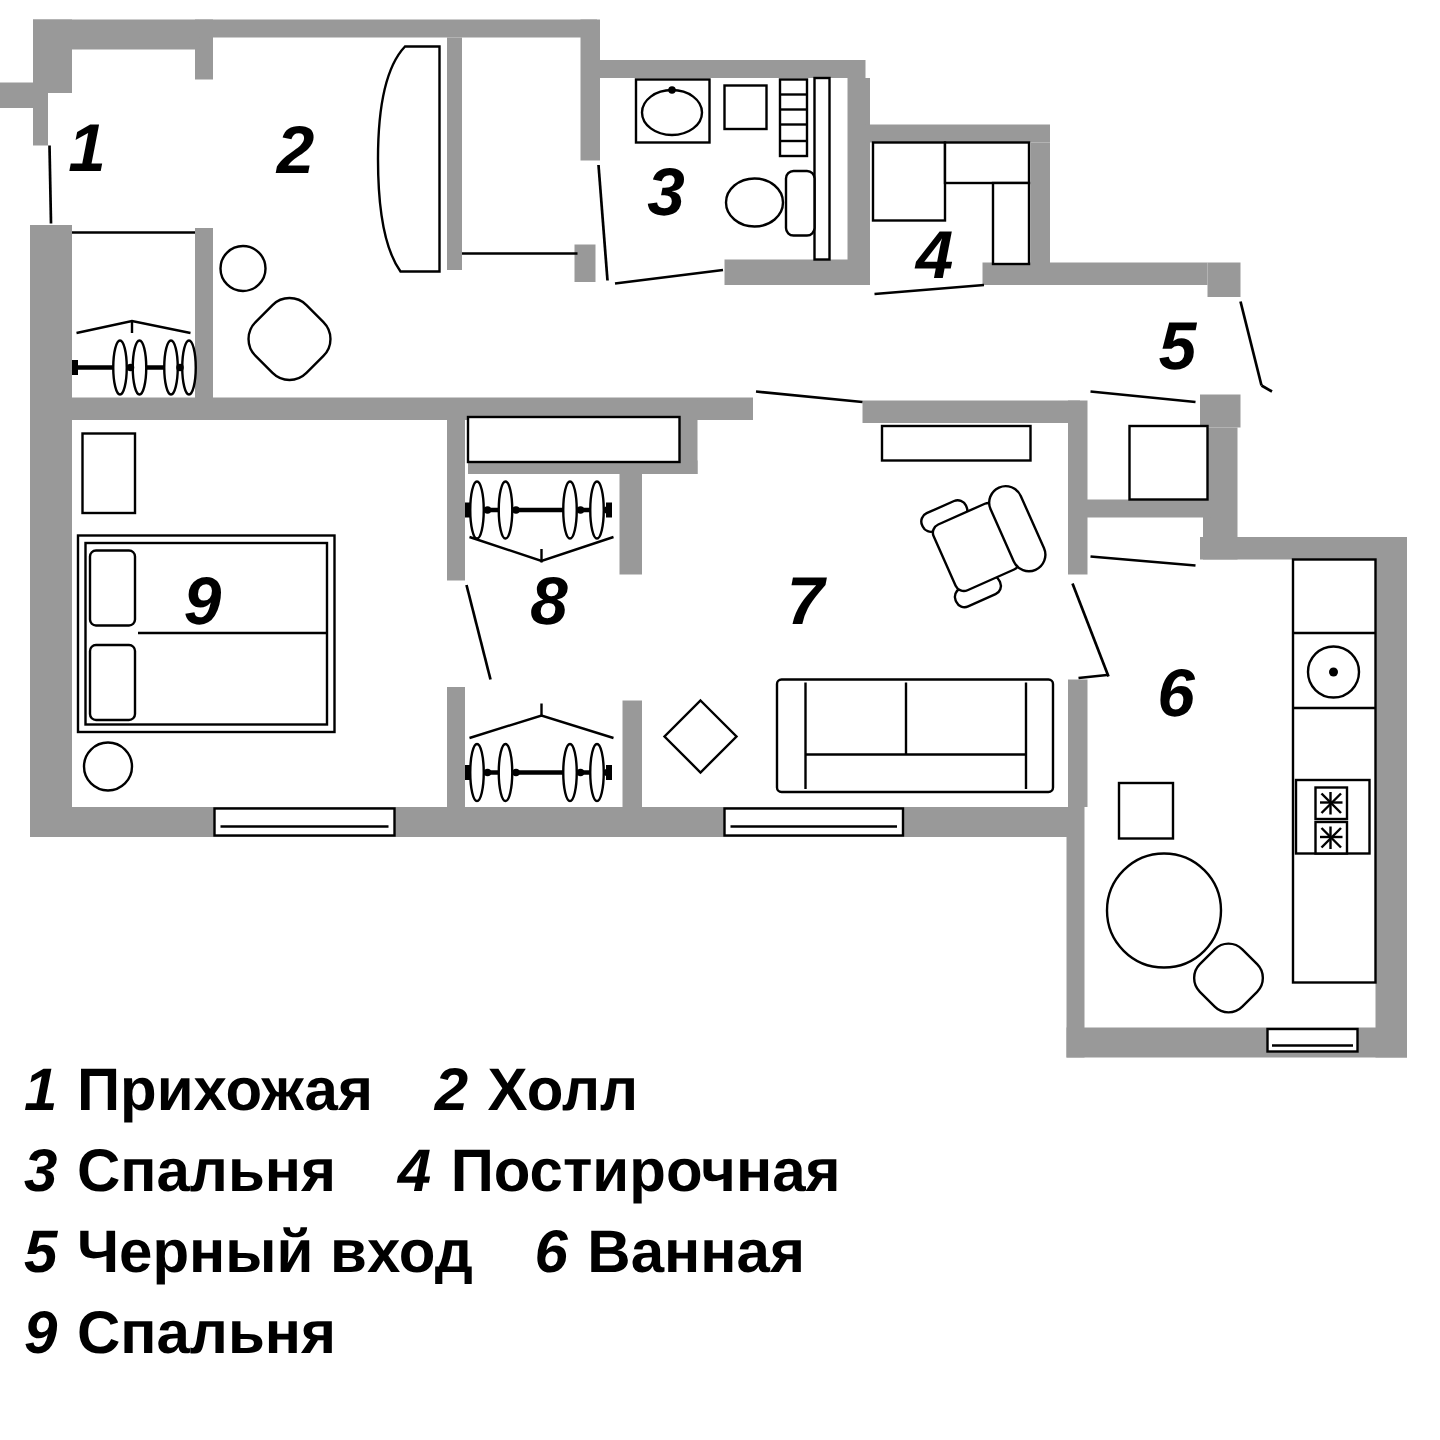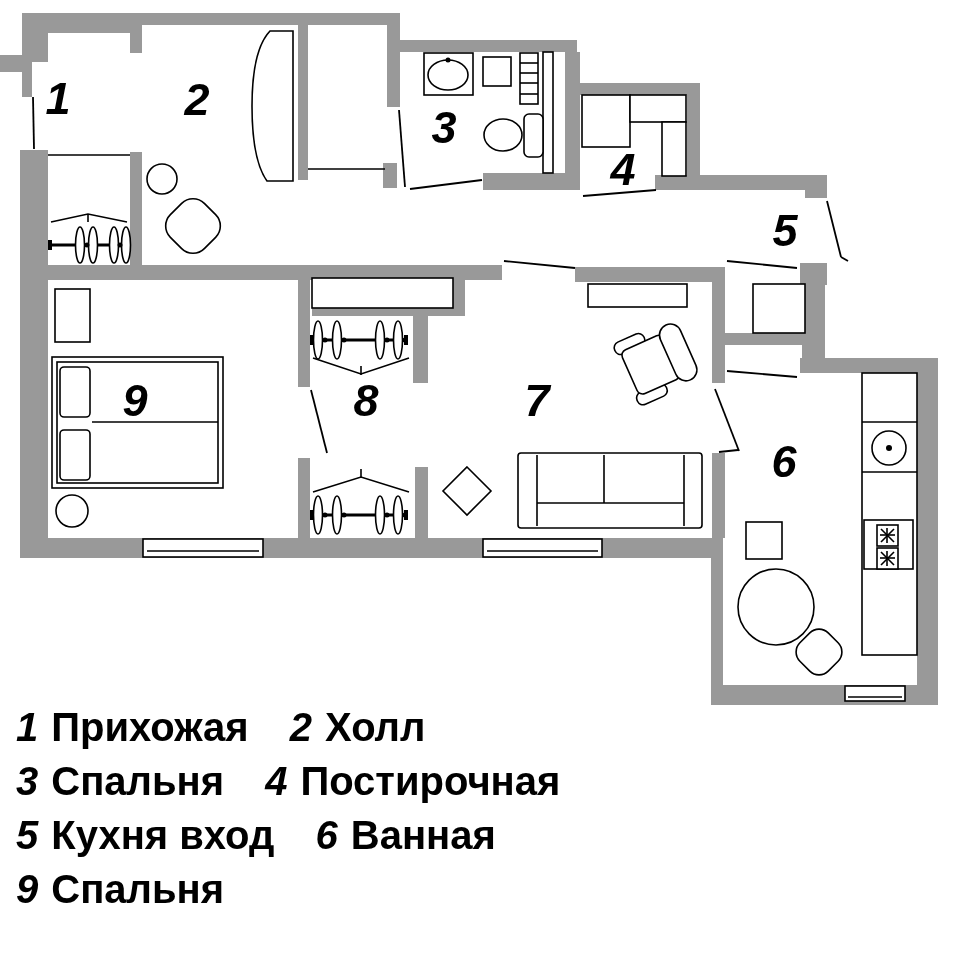--- a/index.html
+++ b/index.html
@@ -248,20 +248,20 @@
   <div class="legend">
     <div class="legend-row">
       <span class="legend-item"><span class="legend-num">1</span><span class="legend-label">Прихожая</span></span>
       <span class="legend-item"><span class="legend-num">2</span><span class="legend-label">Холл</span></span>
     </div>
     <div class="legend-row">
       <span class="legend-item"><span class="legend-num">3</span><span class="legend-label">Спальня</span></span>
       <span class="legend-item"><span class="legend-num">4</span><span class="legend-label">Постирочная</span></span>
     </div>
     <div class="legend-row">
-      <span class="legend-item"><span class="legend-num">5</span><span class="legend-label">Кухня вход</span></span>
+      <span class="legend-item"><span class="legend-num">5</span><span class="legend-label">Черный вход</span></span>
       <span class="legend-item"><span class="legend-num">6</span><span class="legend-label">Ванная</span></span>
     </div>
     <div class="legend-row">
       <span class="legend-item"><span class="legend-num">9</span><span class="legend-label">Спальня</span></span>
     </div>
   </div>
 </div>
 
 </body></html>

